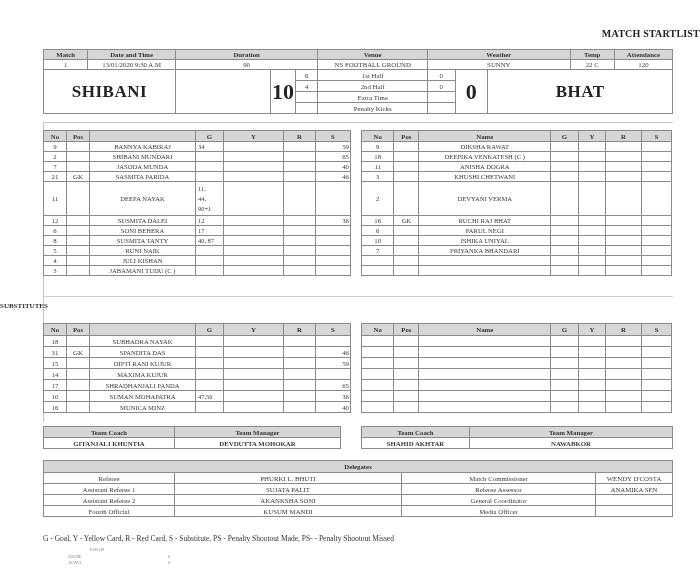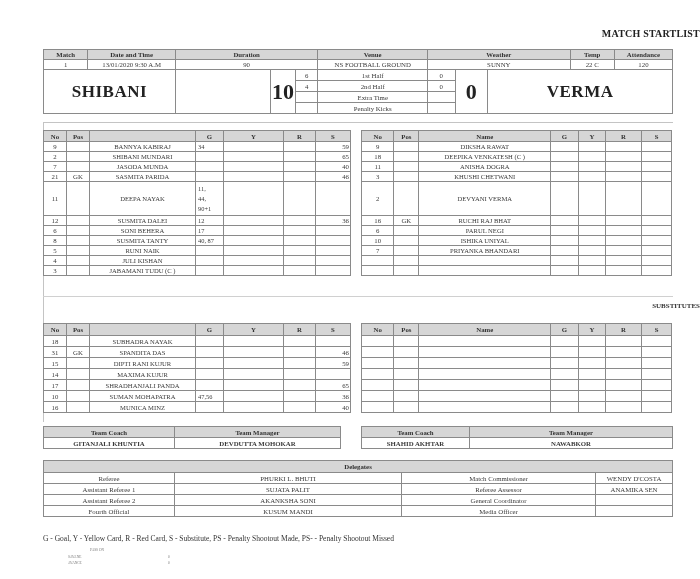--- a/index.html
+++ b/index.html
@@ -5,21 +5,21 @@
   * { box-sizing: border-box; margin: 0; padding: 0; }
   html, body { width: 700px; height: 579px; background: #ffffff; overflow: hidden; }
   body { font-family: "Liberation Serif", "DejaVu Serif", serif; color: #2a2a2a; position: relative; font-size: 7px; }
   .abs { position: absolute; }
   table { border-collapse: collapse; table-layout: fixed; }
   td, th { border: 1px solid #8a8a8a; text-align: center; vertical-align: middle; font-size: 6.8px; line-height: 9px; padding: 0 1px; overflow: hidden; white-space: nowrap; color: #3a3a3a; }
   th { background: #d6d6d6; font-weight: bold; color: #333; }
   .title { top: 28px; left: 0; width: 700px; text-align: right; font-weight: bold; font-size: 10px; letter-spacing: 0.2px; color: #222; }
   .team-name { font-size: 17px; font-weight: bold; color: #222; letter-spacing: 0.5px; }
   .score { font-size: 22px; font-weight: bold; color: #222; }
-  .subs-title { top: 302px; left: 0; width: 700px; text-align: right; font-weight: bold; font-size: 7px; color: #333; }
+  .subs-title { top: 302px; left: 0; width: 700px; text-align: left; font-weight: bold; font-size: 7px; color: #333; }
   .legend { top: 534px; left: 43px; font-size: 7.5px; color: #333; }
   .tiny { font-size: 3.5px; color: #777; }
   td.name { font-size: 6.6px; }
   td.goal { font-size: 6.4px; text-align: left; padding-left: 2px; }
   .sig-head th { font-size: 6.8px; }
 </style>
 </head>
 <body>
 
 <div class="abs title">MATCH STARTLIST</div>
@@ -58,21 +58,21 @@
     <td>120</td>
   </tr>
   <tr style="height:11px">
     <td colspan="2" rowspan="4" class="team-name">SHIBANI</td>
     <td rowspan="4" style="border-right:none"></td>
     <td rowspan="4" class="score">10</td>
     <td>6</td>
     <td>1st Half</td>
     <td>0</td>
     <td rowspan="4" class="score">0</td>
-    <td colspan="3" rowspan="4" class="team-name">VERMA</td>
+    <td colspan="3" rowspan="4" class="team-name">BHAT</td>
   </tr>
   <tr style="height:11px">
     <td>4</td>
     <td>2nd Half</td>
     <td>0</td>
   </tr>
   <tr style="height:11px">
     <td></td>
     <td>Extra Time</td>
     <td></td>

